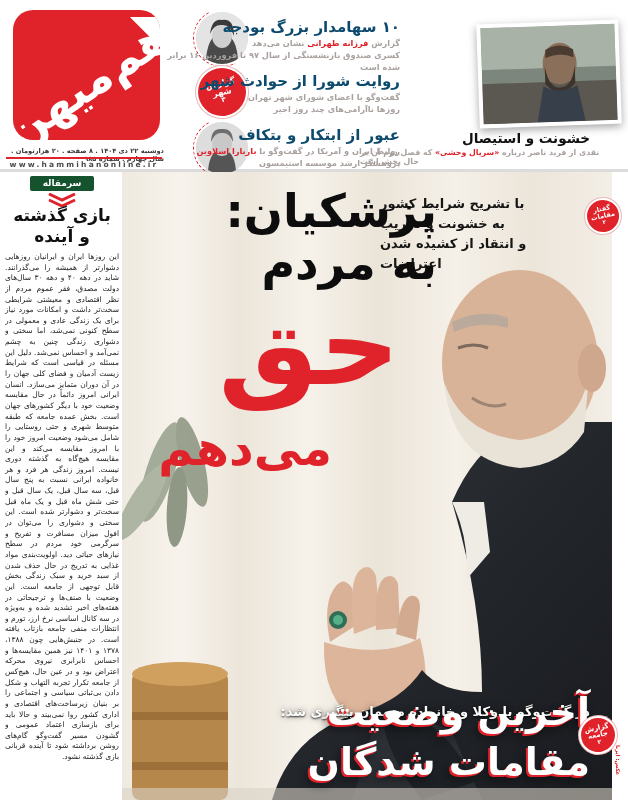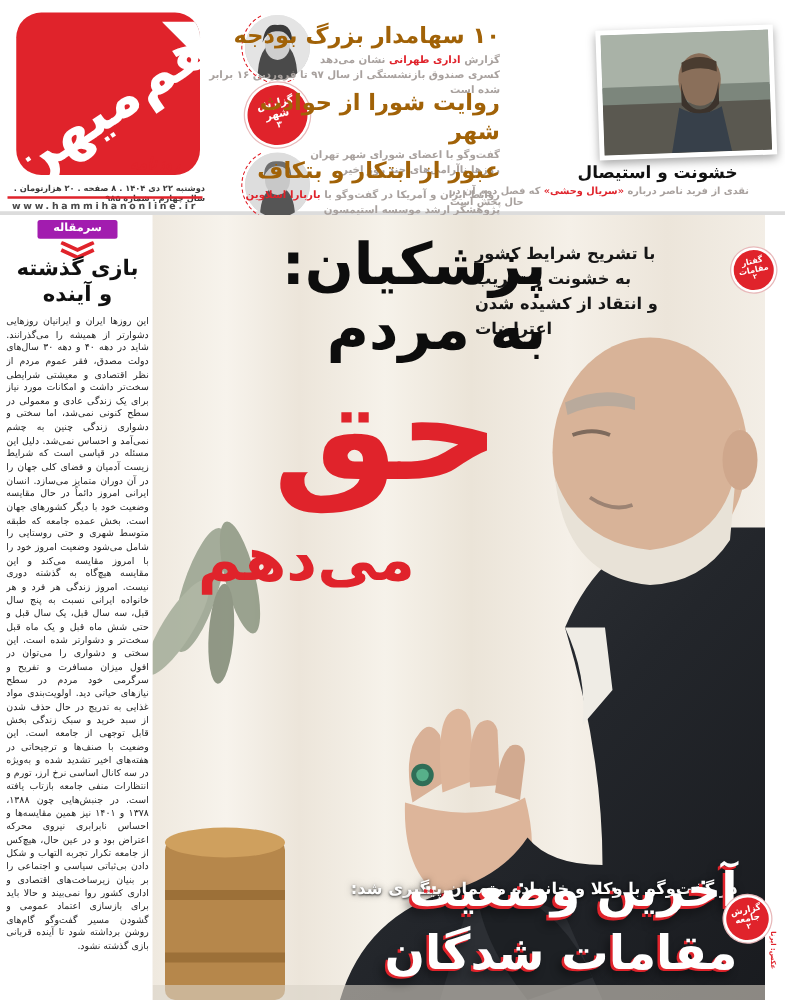--- a/index.html
+++ b/index.html
@@ -44,21 +44,21 @@
   }
   #dateline-rule { left:6px; top:157px; width:156px; height:2px; background:#e0232b; }
   #website {
     left:4px; top:160px; width:160px; text-align:center; direction:ltr;
     font-size:7.5px; font-weight:700; color:#4a4a4a; letter-spacing:2.2px;
   }
   #topbar-rule { left:0; top:169px; width:628px; height:3px; background:#dcdcdc; }
 
   
   .teaser { right:228px; width:235px; direction:rtl; }
-  .teaser .t-title { font-size:18px; font-weight:900; color:#a16207; line-height:1.25; }
+  .teaser .t-title { font-size:15px; font-weight:900; color:#0c4a6e; line-height:1.25; }
   .teaser .t-sub { font-size:8.2px; color:#a8a19e; font-weight:700; line-height:1.5; }
   .t-red { color:#e0232b; font-weight:900; }
   .avatar {
     width:52px; height:52px; border-radius:50%; overflow:hidden;
     background:radial-gradient(circle at 50% 38%, #efefef 0 30%, #d8d8d8 60%, #bdbdbd 100%);
     position:absolute;
   }
   .avatar svg { display:block; }
   .avatar-arc {
     position:absolute; width:58px; height:58px; border-radius:50%;
@@ -82,21 +82,21 @@
     background:#fff; padding:4px; transform:rotate(-2deg);
     box-shadow:0 3px 8px rgba(0,0,0,.35);
   }
   #culture-photo-inner { width:100%; height:100%; overflow:hidden; position:relative;
     background:linear-gradient(180deg,#9aa39b 0 45%, #6f7a72 45% 60%, #56544e 60% 100%); }
   #culture-title { left:462px; top:130px; width:160px; text-align:left; font-size:13.5px; font-weight:900; color:#111; direction:rtl;}
   #culture-sub { left:360px; top:148px; width:242px; text-align:left; font-size:7.8px; color:#a8a19e; font-weight:700; direction:rtl;}
 
   
   #edit-tab {
-    left:30px; top:176px; width:64px; height:15px; background:#a21caf;
+    left:30px; top:176px; width:64px; height:15px; background:#14532d;
     color:#fff; font-size:9px; font-weight:900; text-align:center; line-height:15px;
     border-radius:2px;
   }
   #edit-chevron { left:47px; top:192px; }
   #edit-title { left:4px; top:205px; width:116px; text-align:center;
     font-size:17px; font-weight:900; color:#111; line-height:1.25; }
   #edit-body {
     left:5px; top:252px; width:114px; height:544px; overflow:hidden;
     font-size:7.5px; line-height:1.42; color:#1c1c1c; text-align:justify; direction:rtl;
   }
@@ -151,21 +151,21 @@
       <path d="M10 52 Q10 24 26 20 Q42 24 42 52 Z" fill="#4a4a4a"></path>
       <ellipse cx="26" cy="24" rx="10" ry="12" fill="#cfcfcf"></ellipse>
       <path d="M14 22 Q16 6 26 8 Q38 6 38 24 Q34 12 26 13 Q18 12 14 22 Z" fill="#3a3a3a"></path>
     </svg>
   </div>
   <div class="abs avatar-arc" style="left:193px; top:9px;"></div>
   <div class="abs teaser" style="top:18px;">
     <div class="t-title">۱۰ سهامدار بزرگ بودجه</div>
     <div class="t-sub">
       <span>گزارش</span>
-      <span class="t-red">اداری طهرانی</span>
+      <span class="t-red">فرزانه طهرانی</span>
       <span>نشان می‌دهد</span>
     </div>
     <div class="t-sub">کسری صندوق بازنشستگی از سال ۹۷ تا فروردین ۱۶ برابر شده است</div>
   </div>
 
   <div class="abs badge" style="left:198px; top:68px; width:48px; height:48px;">
     <span class="b1">گزارش</span>
     <span class="b2">شهر</span>
     <span class="bn">۳</span>
   </div>

